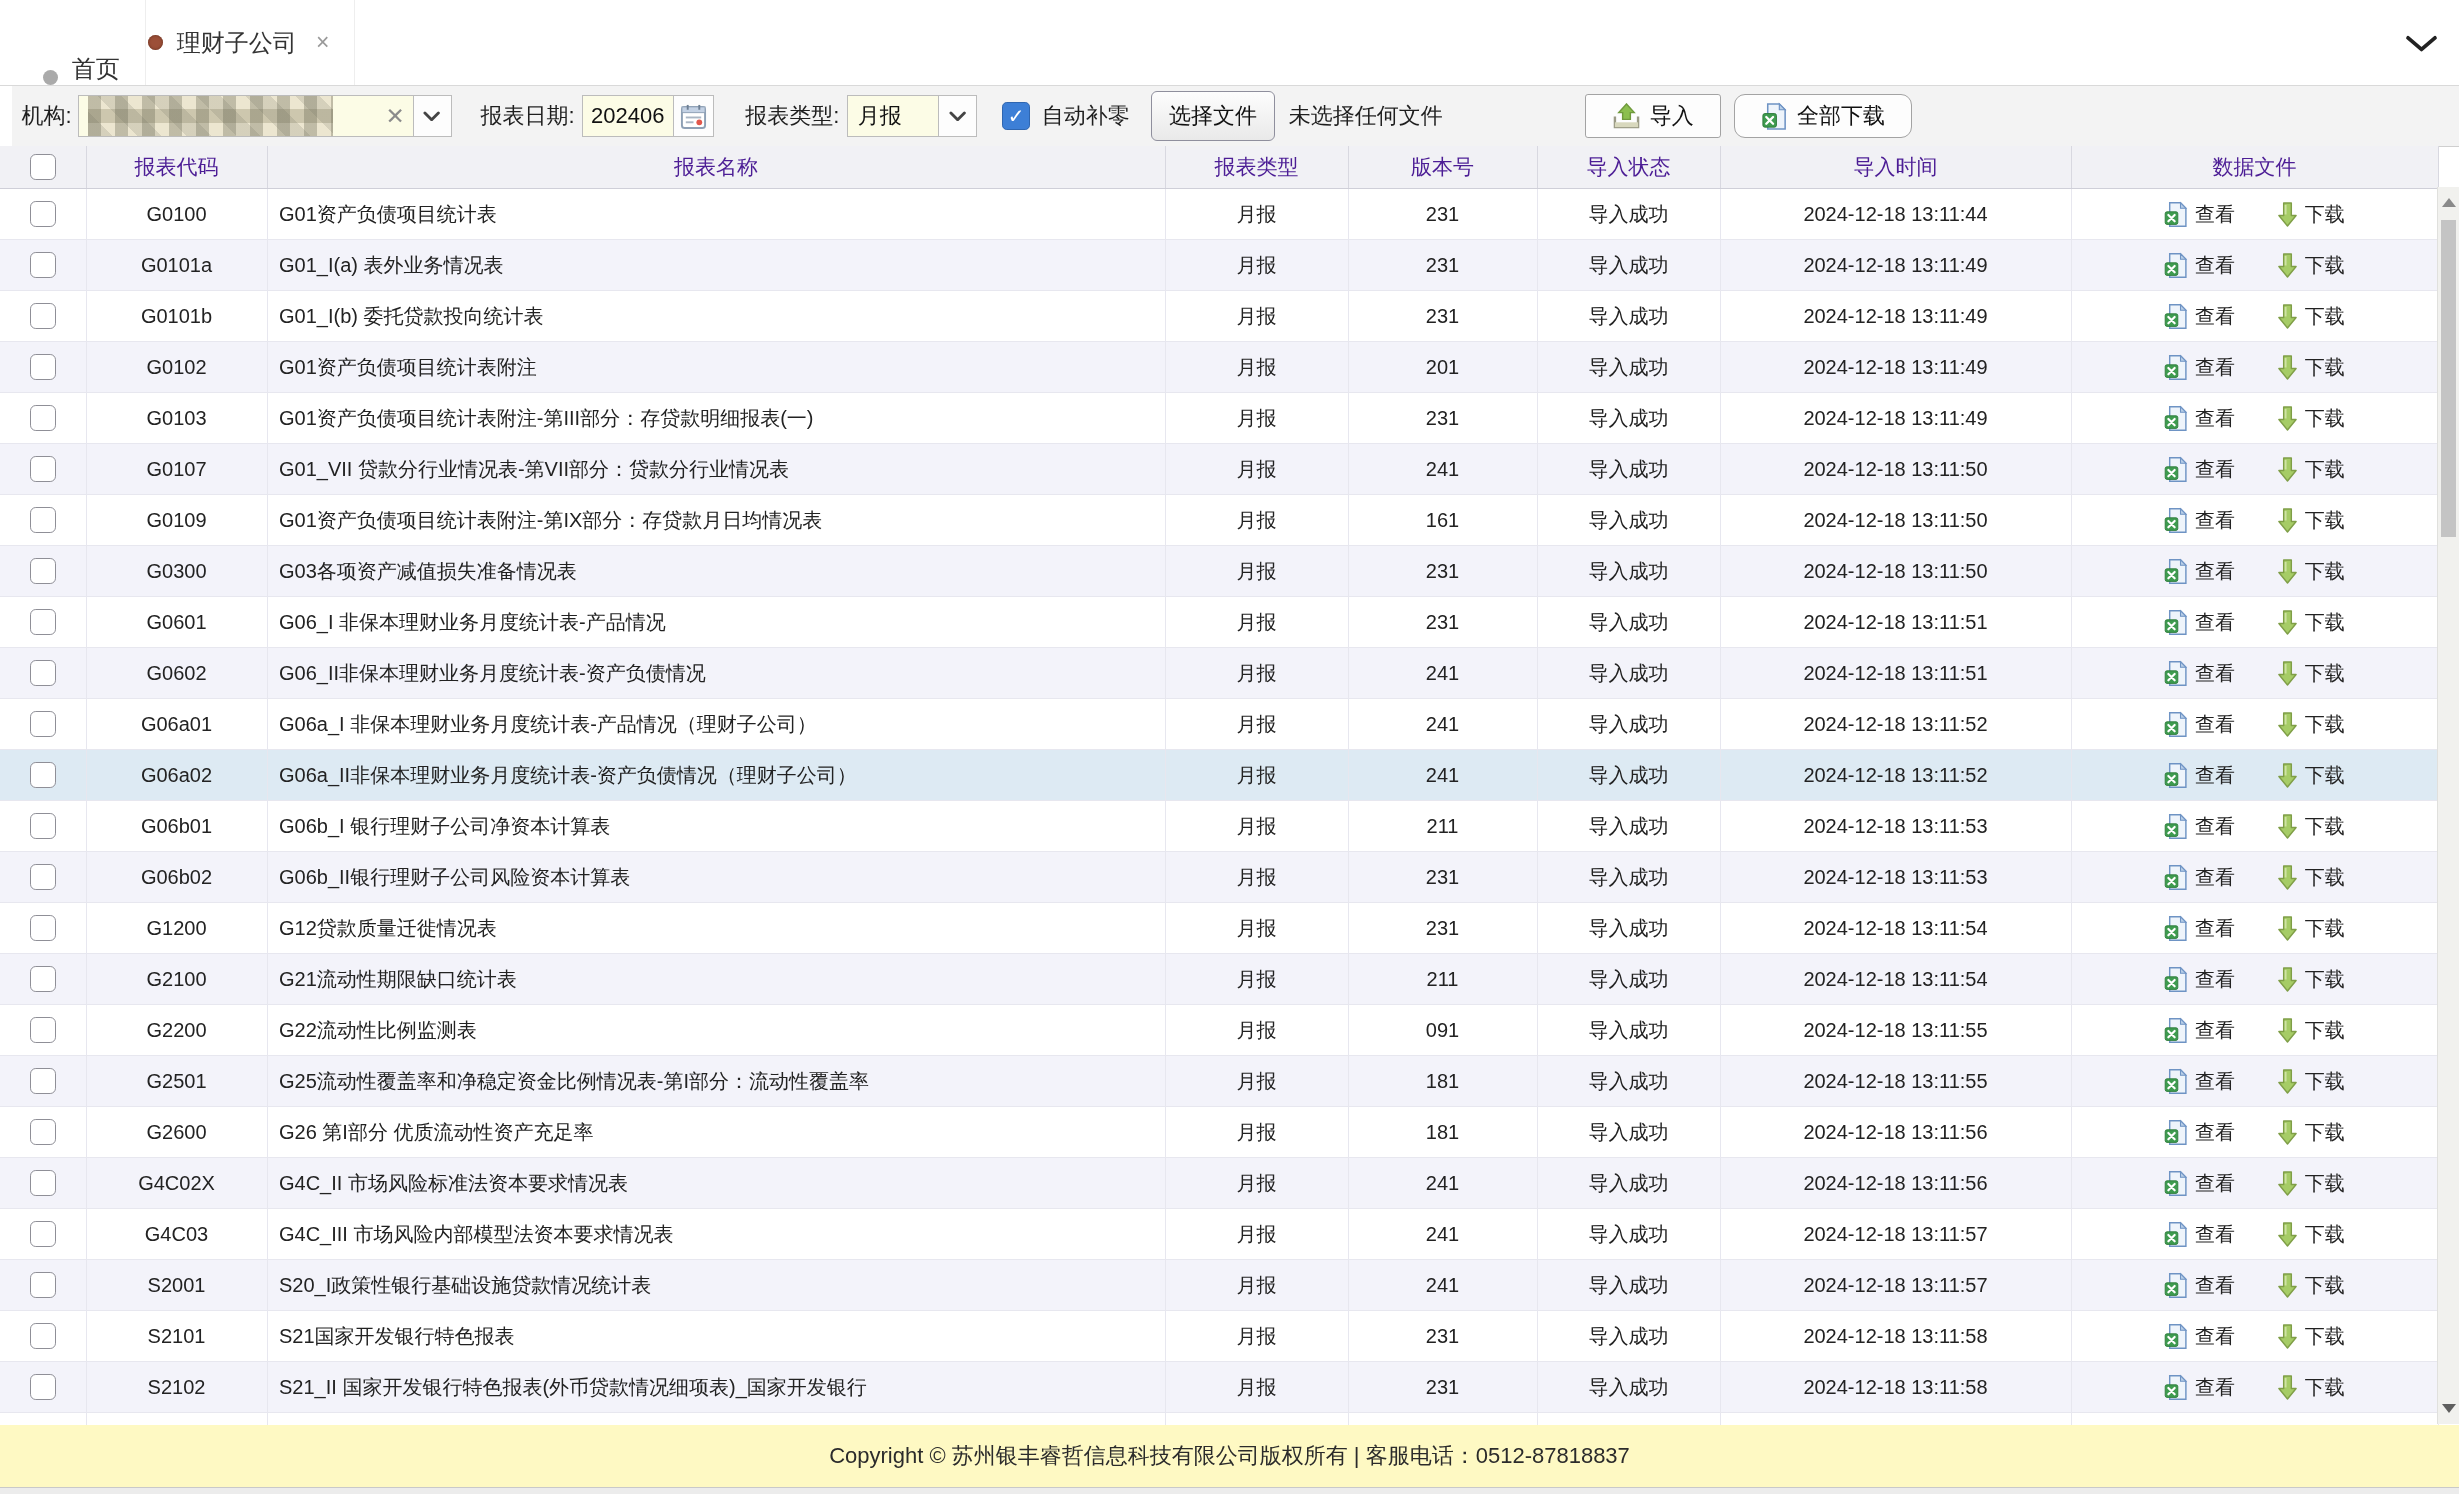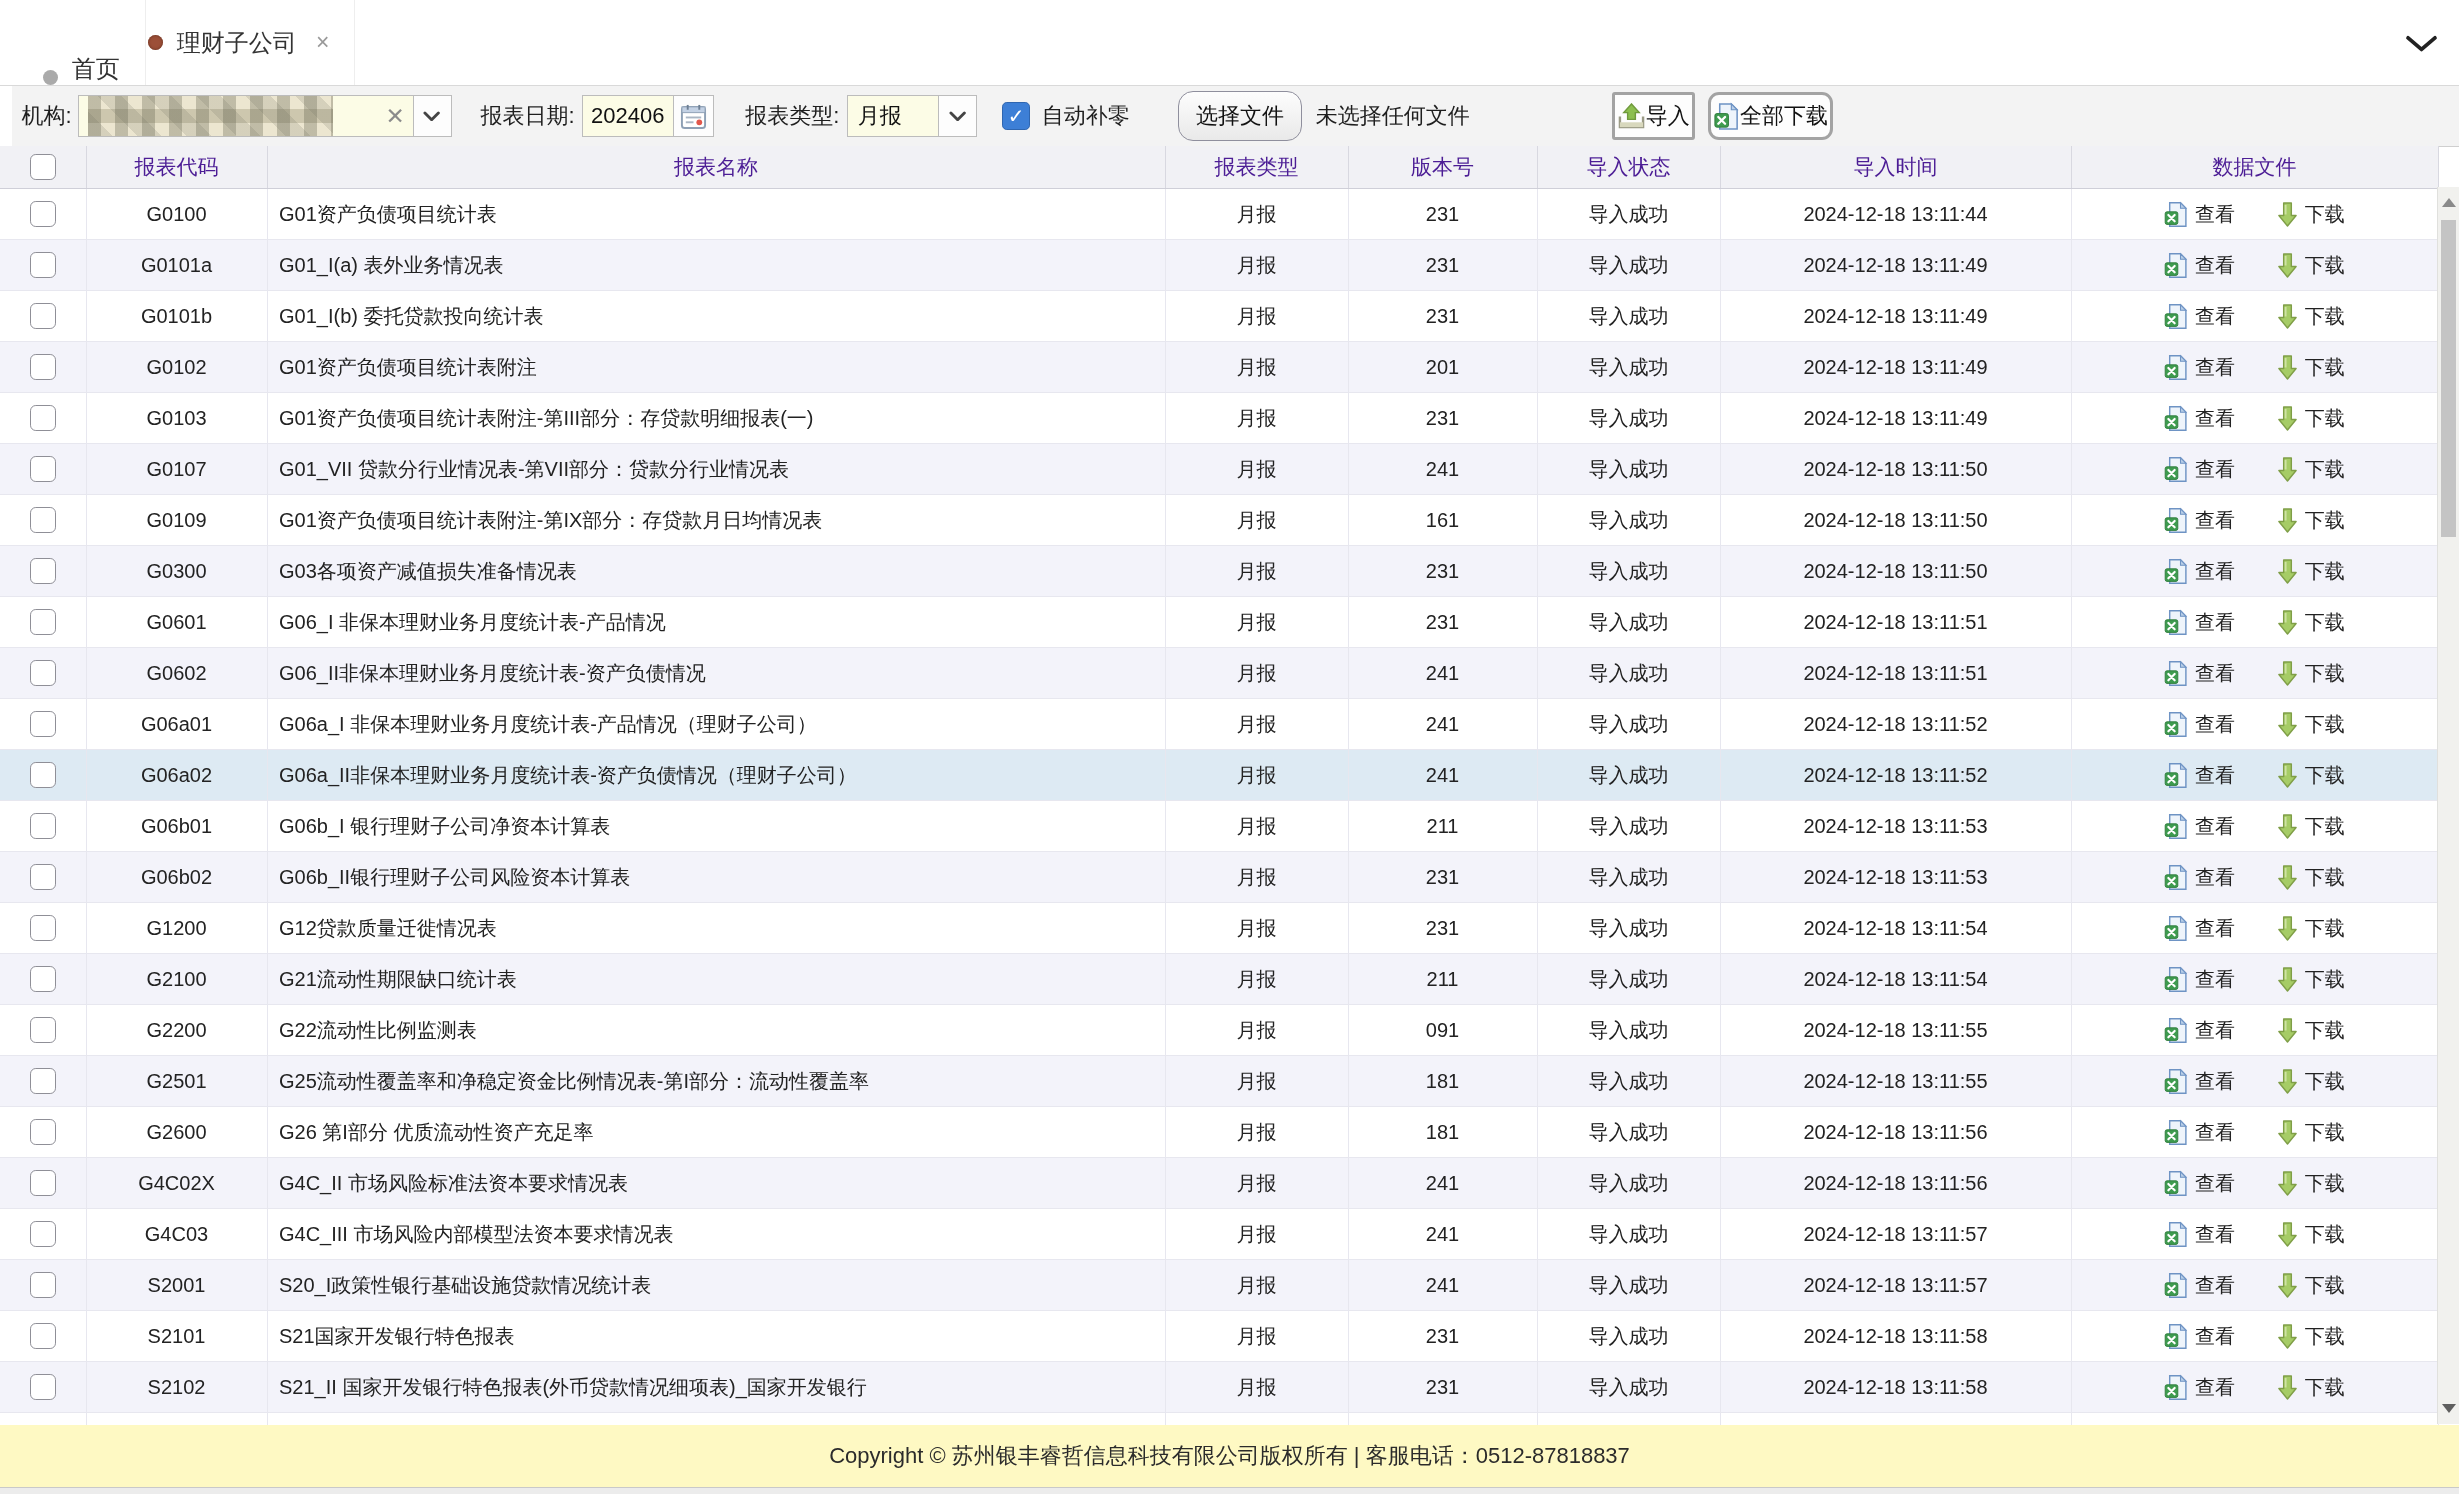--- a/index.html
+++ b/index.html
@@ -30,23 +30,23 @@
       repeating-linear-gradient(45deg, rgba(110,110,95,.18) 0 17.3px, rgba(255,255,255,0) 17.3px 35px),
       repeating-linear-gradient(90deg, rgba(90,90,70,.30) 0 13.4px, rgba(0,0,0,0) 13.4px 27px),
       repeating-linear-gradient(0deg, #ece6d0 0 13.4px, #cdc7ae 13.4px 27px),
       #ded8c0;}
   .clear-x{margin-left:auto;font-size:23px;color:#8b8b8b;font-weight:bold;cursor:pointer;}
   .dd-btn{width:37px;background:#fdfdfd;border:1px solid #bcbcbc;border-left:none;display:flex;align-items:center;justify-content:center;cursor:pointer;}
   .date-input{width:92px;height:42px;padding:0 7.7px;font-size:22px;color:#111;justify-content:flex-start;margin-left:7.7px;}
   .icon-btn{width:40px;height:42px;background:#fdfdfd;border:1px solid #bcbcbc;border-left:none;display:flex;align-items:center;justify-content:center;cursor:pointer;box-sizing:border-box;}
   .type-select{width:92px;height:42px;padding:0 9.6px;font-size:22px;color:#111;margin-left:7.7px;}
   .cbx{width:26px;height:26px;border-radius:4.8px;background:#3d7fd6;border:1px solid #2f66b0;display:inline-flex;align-items:center;justify-content:center;color:#fff;font-size:20px;font-weight:bold;cursor:pointer;margin-left:25px;}
-  .file-btn{margin-left:48px;height:50px;padding:0 17.3px;font-size:22px;color:#111;background:linear-gradient(#fdfdfd,#e9e9e9);border:1px solid #8f8f9d;border-radius:15px;cursor:pointer;display:flex;align-items:center;}
+  .file-btn{margin-left:21px;height:50px;padding:0 17.3px;font-size:22px;color:#111;background:linear-gradient(#fdfdfd,#e9e9e9);border:1px solid #8f8f9d;border-radius:6px;cursor:pointer;display:flex;align-items:center;}
   .no-file{margin-left:13.4px;font-size:22px;color:#1e1e1e;}
-  .act-btn{height:42px;background:#fdfdfd;border:3px solid #a3a3a3;border-radius:2.9px;display:flex;align-items:center;gap:0;padding:0 2px;font-size:22px;color:#111;cursor:pointer;}
+  .act-btn{height:42px;background:#fdfdfd;border:1px solid #a3a3a3;border-radius:2.9px;display:flex;align-items:center;gap:9px;padding:0 26px;font-size:22px;color:#111;cursor:pointer;}
   .import-btn{margin-left:142px;}
   .dl-all-btn{margin-left:13.4px;border-radius:11px;}
   
   .grid{position:absolute;top:146px;left:0;width:2437px;border-collapse:collapse;table-layout:fixed;}
   .grid th{background:#f1f1f5;font-weight:normal;font-size:21px;color:#4c1d95;height:40px;border-right:1px solid #d8d8e0;border-bottom:1px solid #cfcfd8;}
   .grid td{height:48px;font-size:20px;color:#222;border-right:1px solid #e7e7ef;border-bottom:1px solid #e7e7ef;text-align:center;overflow:hidden;white-space:nowrap;}
   .grid td.name{text-align:left;padding-left:11.5px;}
   .grid tr.alt td{background:#f3f3fa;}
   .grid tr.hl td{background:#ddeaf3;}
   .rowcb,.hdrcb{width:24px;height:24px;border:1.9px solid #8f8f97;border-radius:5.8px;background:#fff;display:inline-block;cursor:pointer;vertical-align:middle;}

